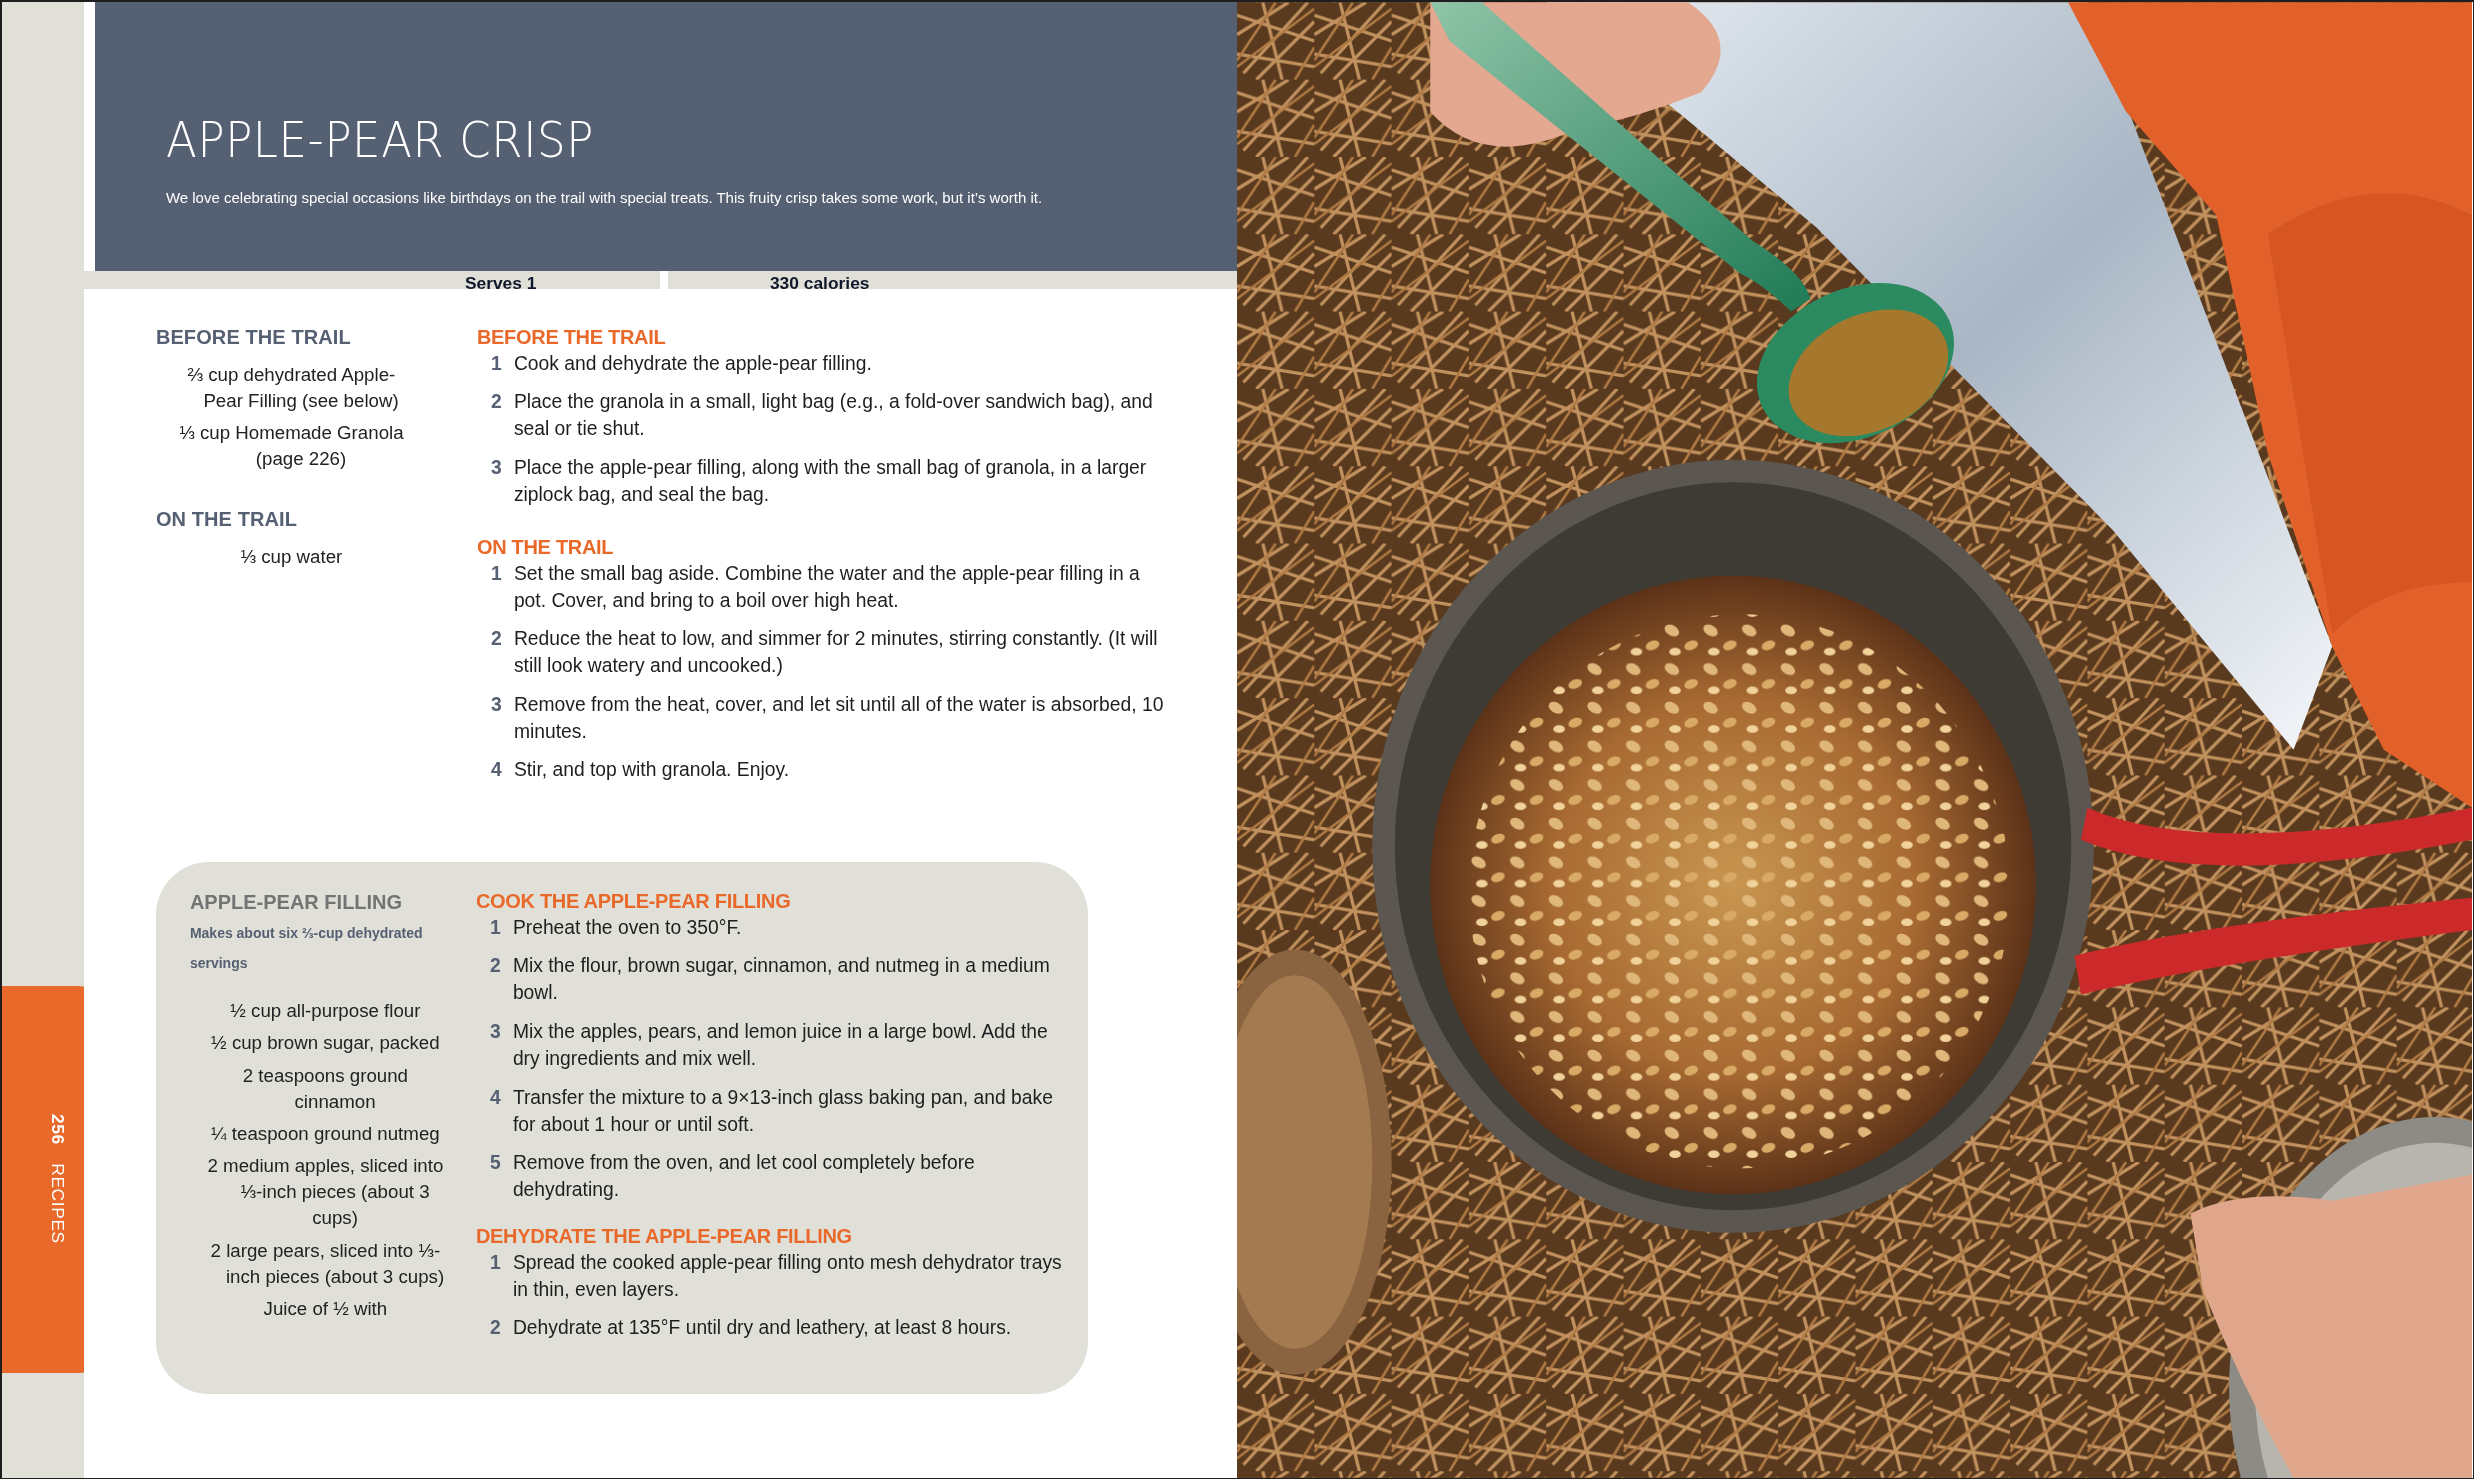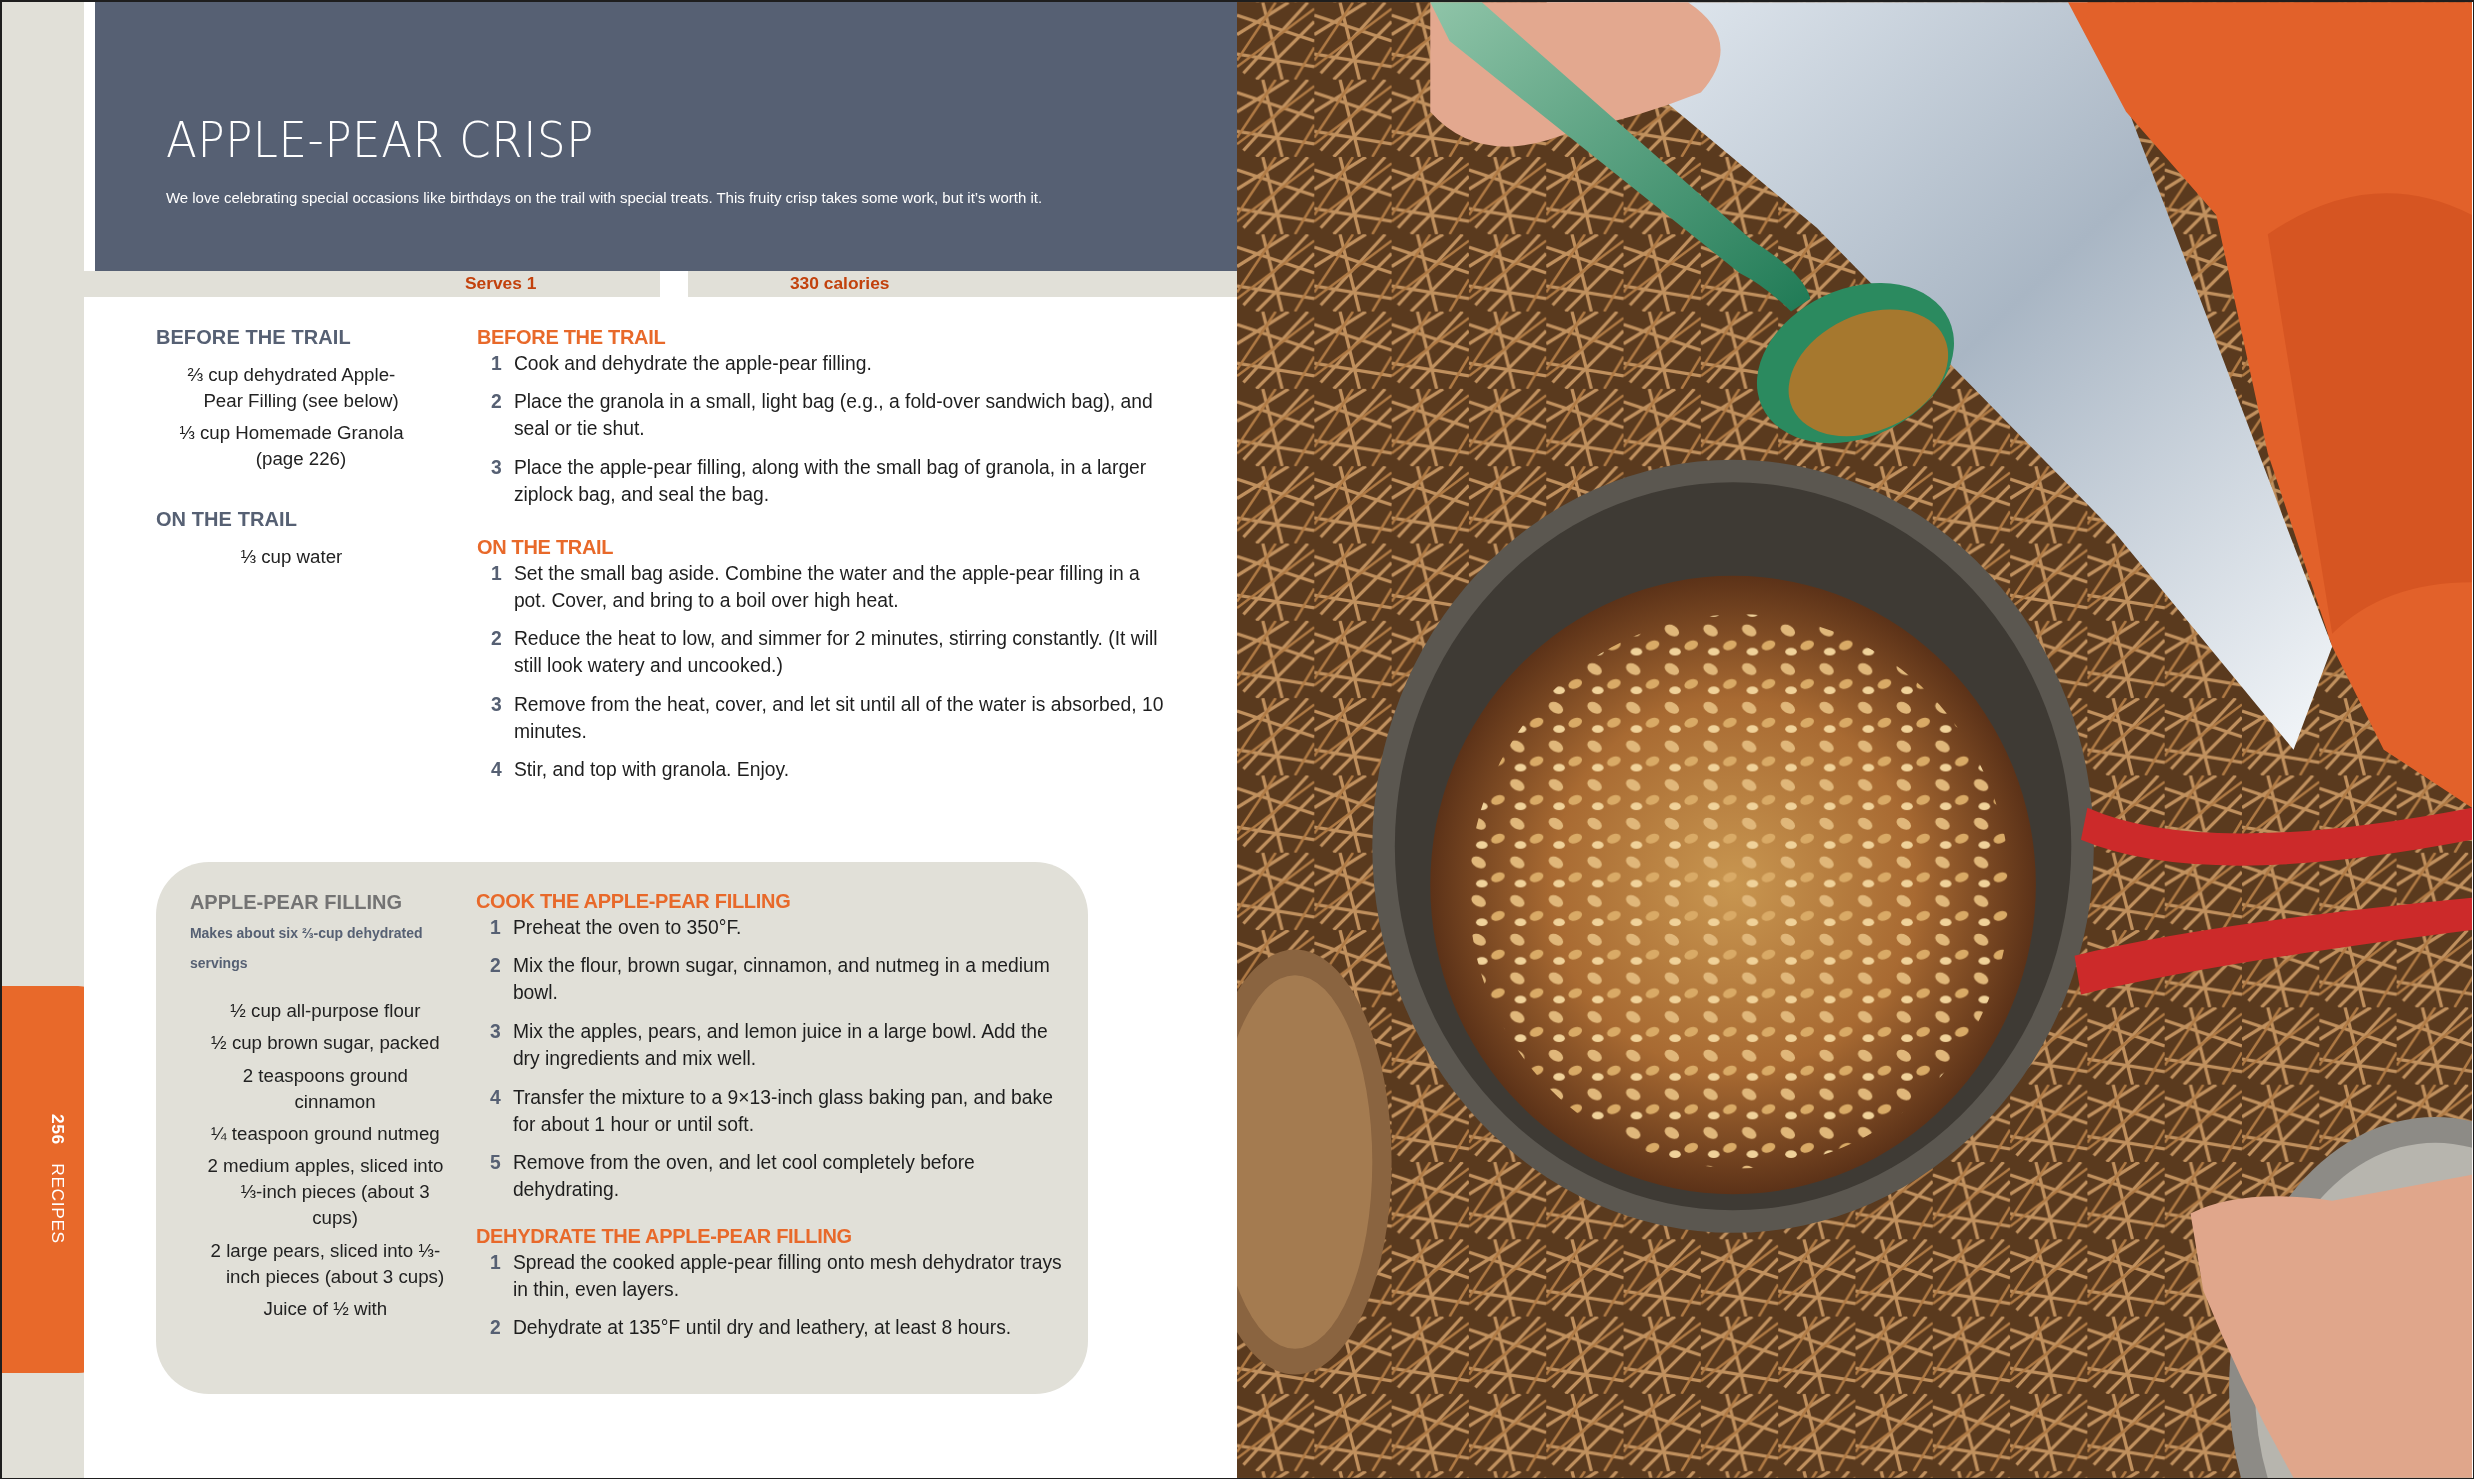--- a/index.html
+++ b/index.html
@@ -4,23 +4,23 @@
 <style>
   html,body{margin:0;padding:0;}
   body{width:2475px;height:1480px;position:relative;overflow:hidden;background:#1e1e1e;font-family:"Liberation Sans","DejaVu Sans",sans-serif;}
   .spread{position:absolute;left:1.9px;top:1.9px;width:2471px;height:1476px;background:#ffffff;overflow:hidden;}
   .gutter{position:absolute;left:0;top:0;width:82px;height:1476px;background:#e1e0d8;}
   .page{position:absolute;left:82px;top:0;width:1154px;height:1476px;background:#ffffff;}
   .header{position:absolute;left:0;top:0;width:1154px;height:269px;background:#566073;margin-left:11px;}
   .title{position:absolute;left:71px;top:110px;margin:0;font-family:"DejaVu Sans","Liberation Sans",sans-serif;font-weight:300;font-size:49px;letter-spacing:0.6px;color:#ffffff;white-space:nowrap;transform:scaleX(0.92);transform-origin:left top;}
   .intro{position:absolute;left:71px;top:180px;width:1031px;margin:0;font-size:15px;line-height:31px;color:#ffffff;}
   .stats{position:absolute;left:0;top:269px;width:1154px;height:24.5px;}
-  .stat{position:absolute;top:0;height:26px;background:#e1e0d8;font-weight:700;font-size:17.4px;line-height:24.5px;color:#c2410c;}
+  .stat{position:absolute;top:0;height:18px;background:#e1e0d8;font-weight:700;font-size:17.4px;line-height:24.5px;color:#0f172a;}
   .stat.left{left:0;width:576px;}
-  .stat.right{left:604px;width:574px;}
+  .stat.right{left:584px;width:574px;}
   .stat .txt{position:absolute;top:0;white-space:nowrap;}
   .stat.left .txt{left:381px;}
   .stat.right .txt{left:102px;}
 
   .ing-col{position:absolute;left:72px;top:322px;width:271px;}
   .sec-head-slate{font-weight:700;font-size:20px;line-height:26px;color:#566073;margin:0;letter-spacing:0.1px;}
   .sec-head-orange{font-weight:700;font-size:20px;line-height:26px;color:#e8692a;margin:0;letter-spacing:-0.3px;}
   .ing{font-size:18.7px;line-height:26px;color:#222;padding-left:19.3px;text-indent:-19.3px;margin:0 0 6.4px 0;}
   .ing-list{margin:12px;padding:0;list-style:none;text-align:center;}
   .gap{height:22px;}

